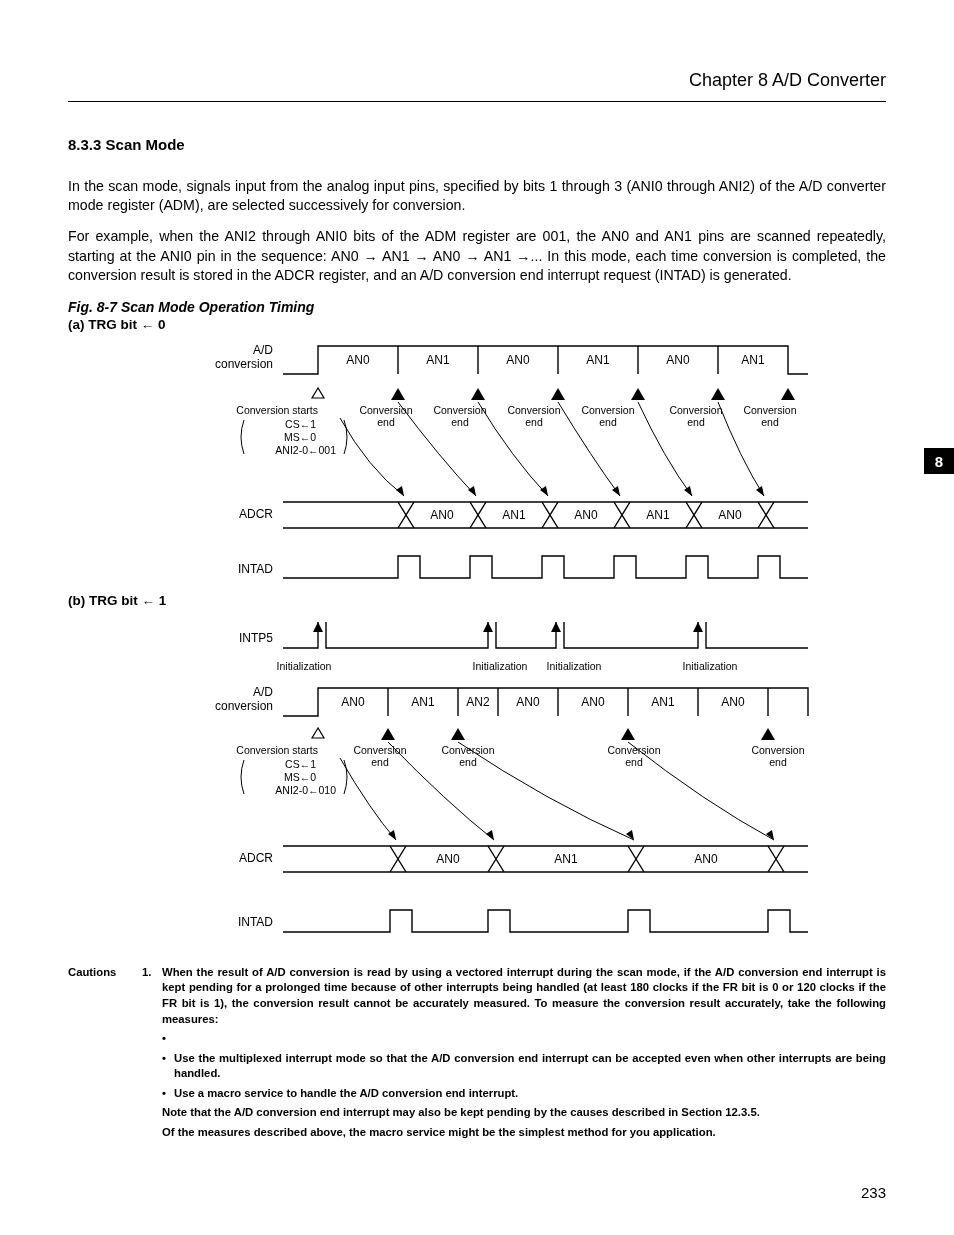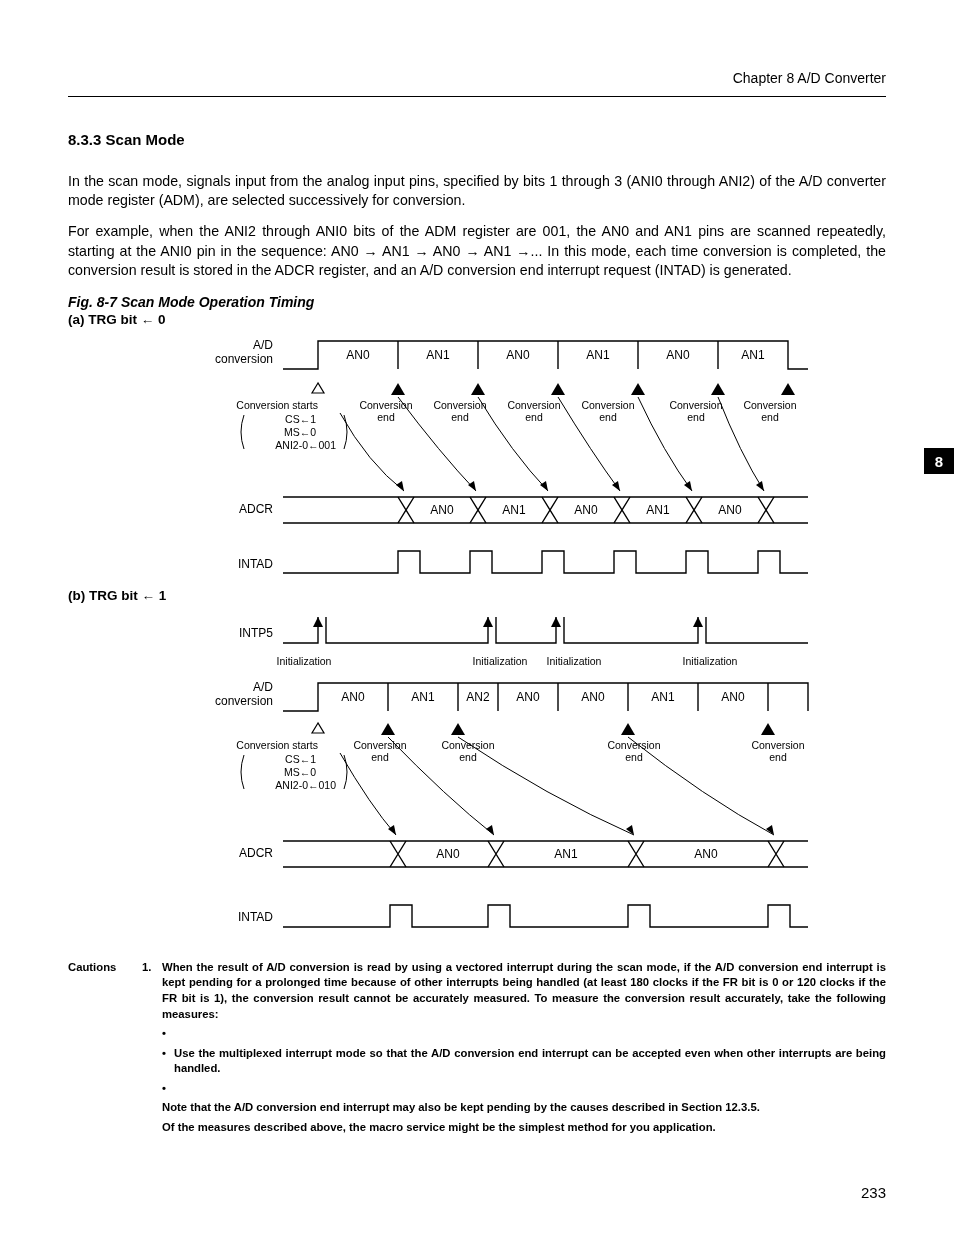--- a/index.html
+++ b/index.html
@@ -8,21 +8,21 @@
     font-size: 14px;
     color: #000;
     background: #fff;
     width: 954px;
     height: 1235px;
     position: relative;
     padding: 70px 68px 0 68px;
   }
   .header-right {
     text-align: right;
-    font-size: 14px;
+    font-size: 18px;
     margin-bottom: 10px;
   }
   .header-rule {
     border: none;
     border-top: 1.5px solid #000;
     margin-bottom: 34px;
   }
 
   .section-title { font-weight: bold; font-size: 15px; margin-bottom: 24px; }
   .para { font-size: 14.2px; line-height: 1.35; margin-bottom: 12px; text-align: justify; }
@@ -297,20 +297,21 @@
       <ul>
         <li>
             <span class="bul">•</span>
           </li>
         <li>
             <span class="bul">•</span>
             <span>Use the multiplexed interrupt mode so that the A/D conversion end interrupt can be accepted even when other interrupts are being handled.</span>
           </li>
         <li>
             <span class="bul">•</span>
+            <span>Use a macro service to handle the A/D conversion end interrupt.</span>
           </li>
       </ul>
       <p class="note">Note that the A/D conversion end interrupt may also be kept pending by the causes described in Section 12.3.5.</p>
       <p class="note">Of the measures described above, the macro service might be the simplest method for you application.</p>
     </div>
   </div>
 </div>
 
 <div class="page-num">233</div>
 

